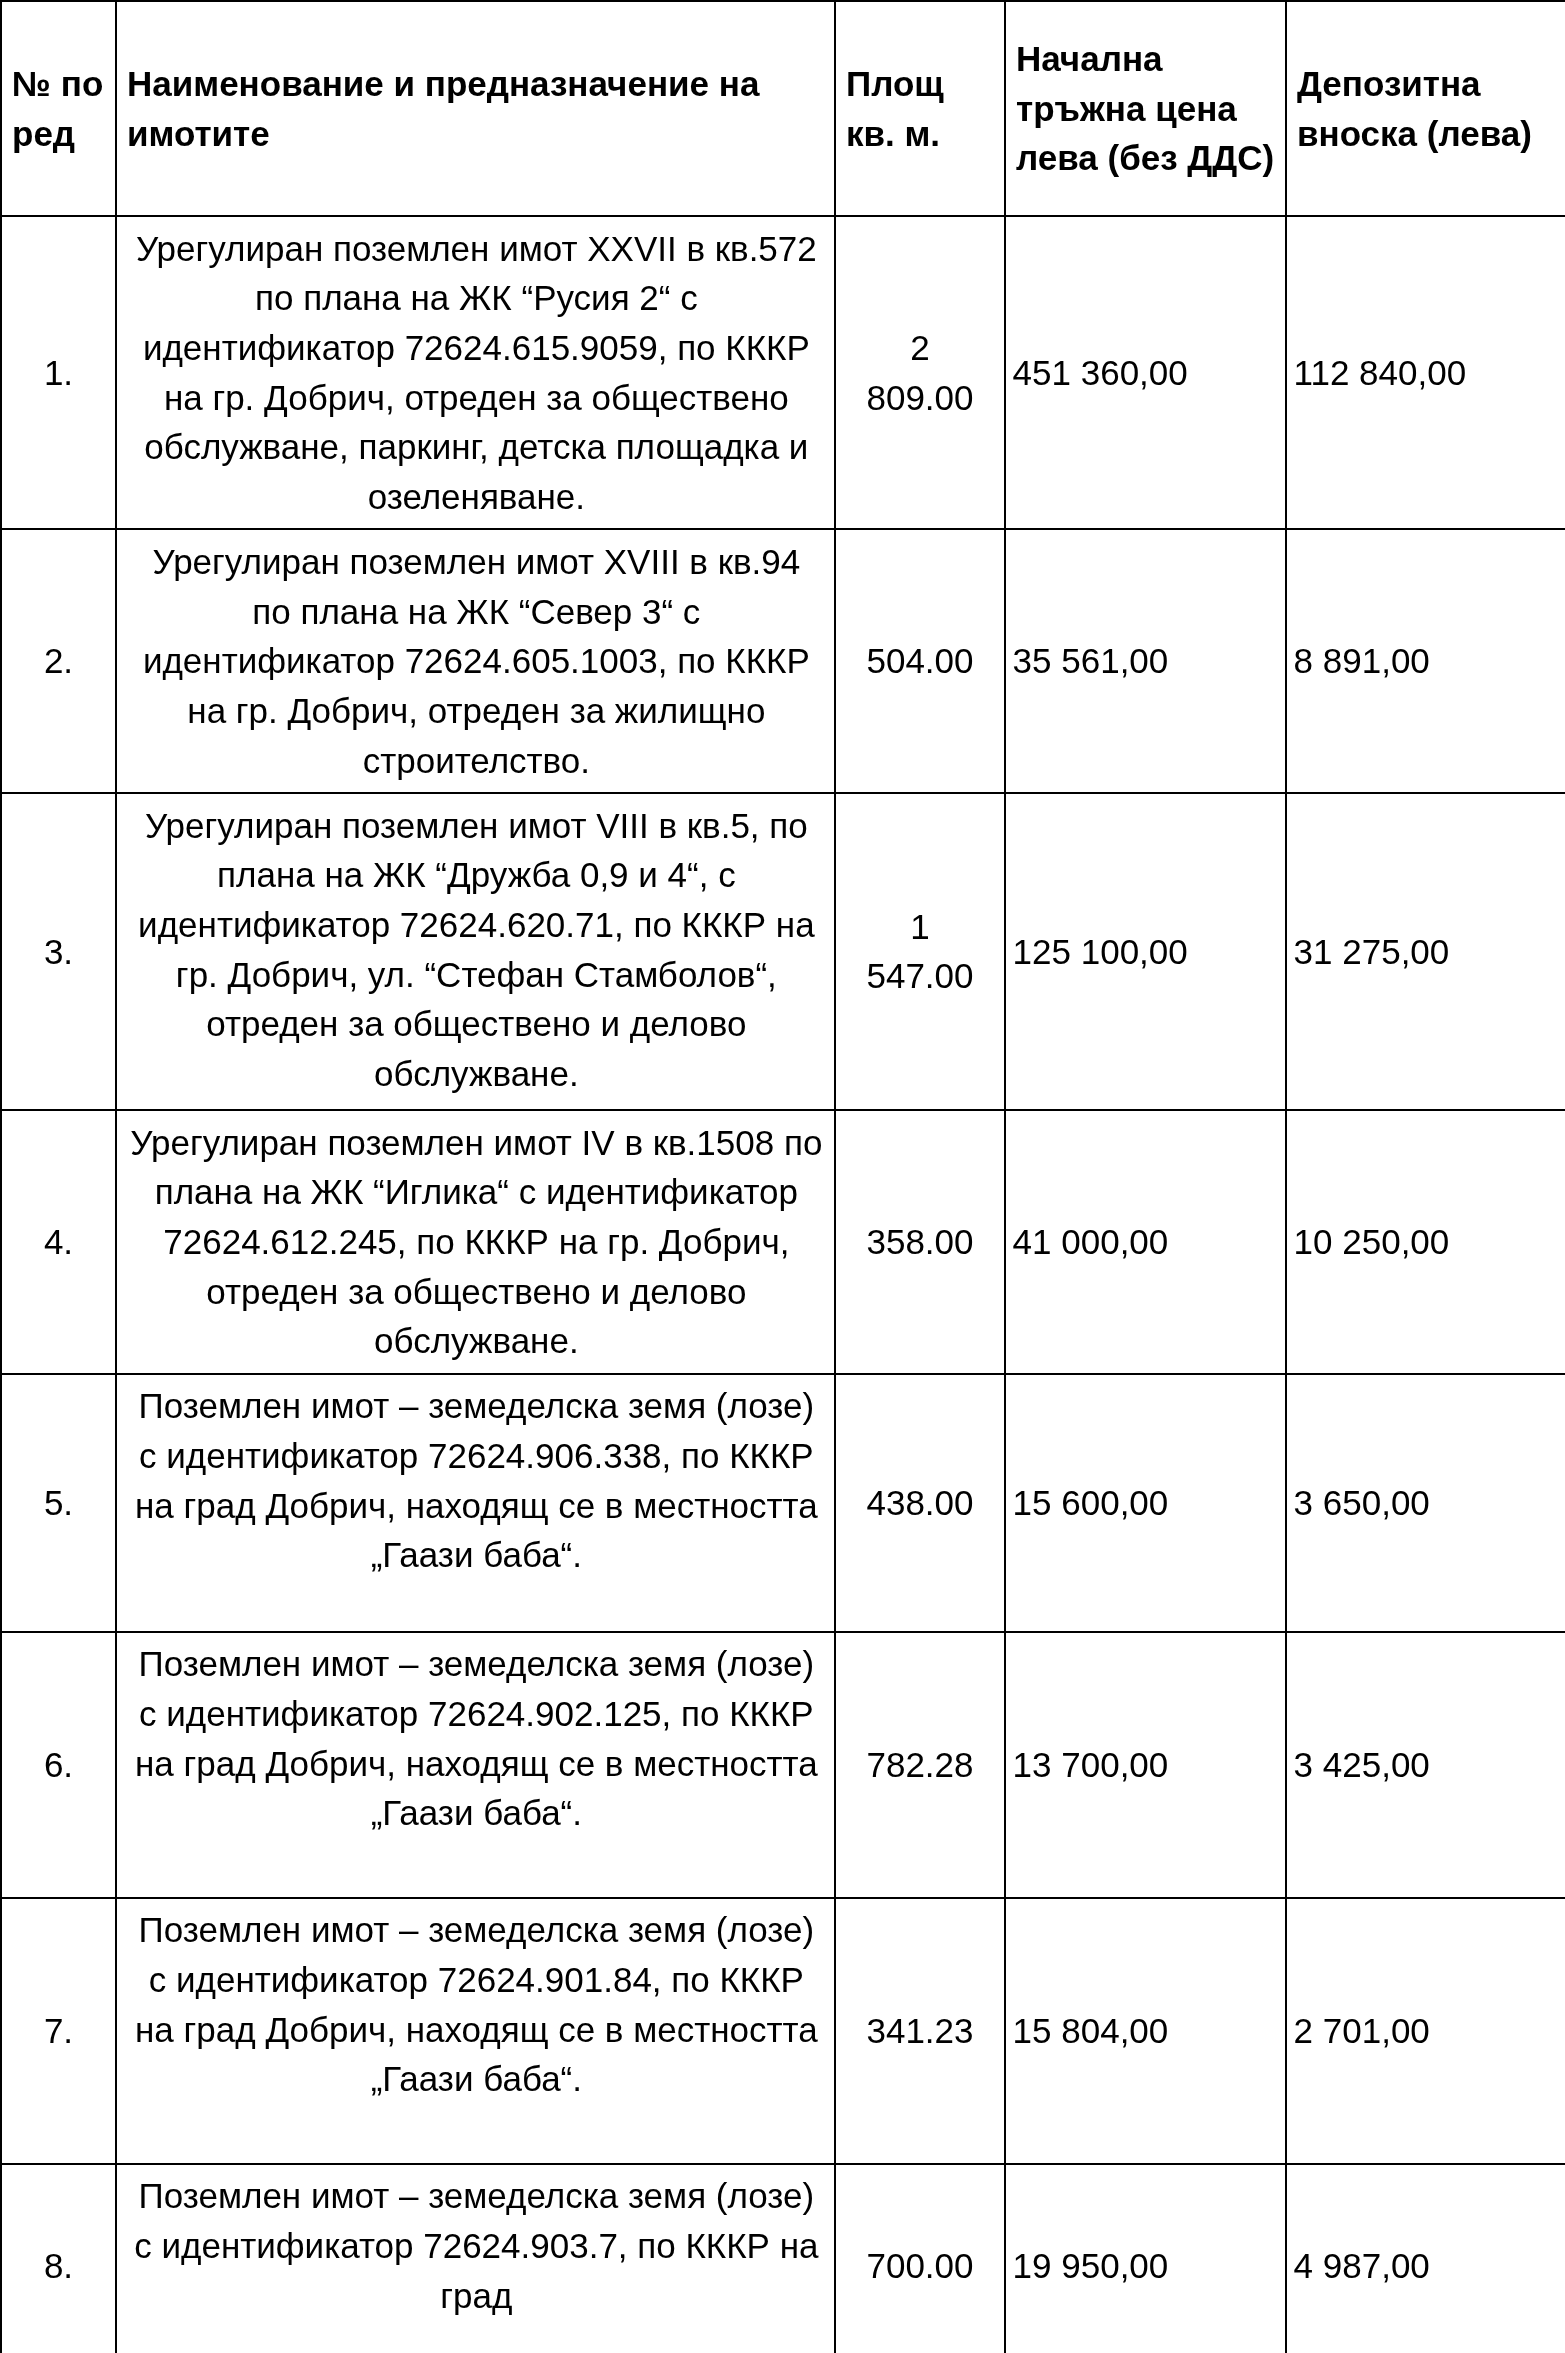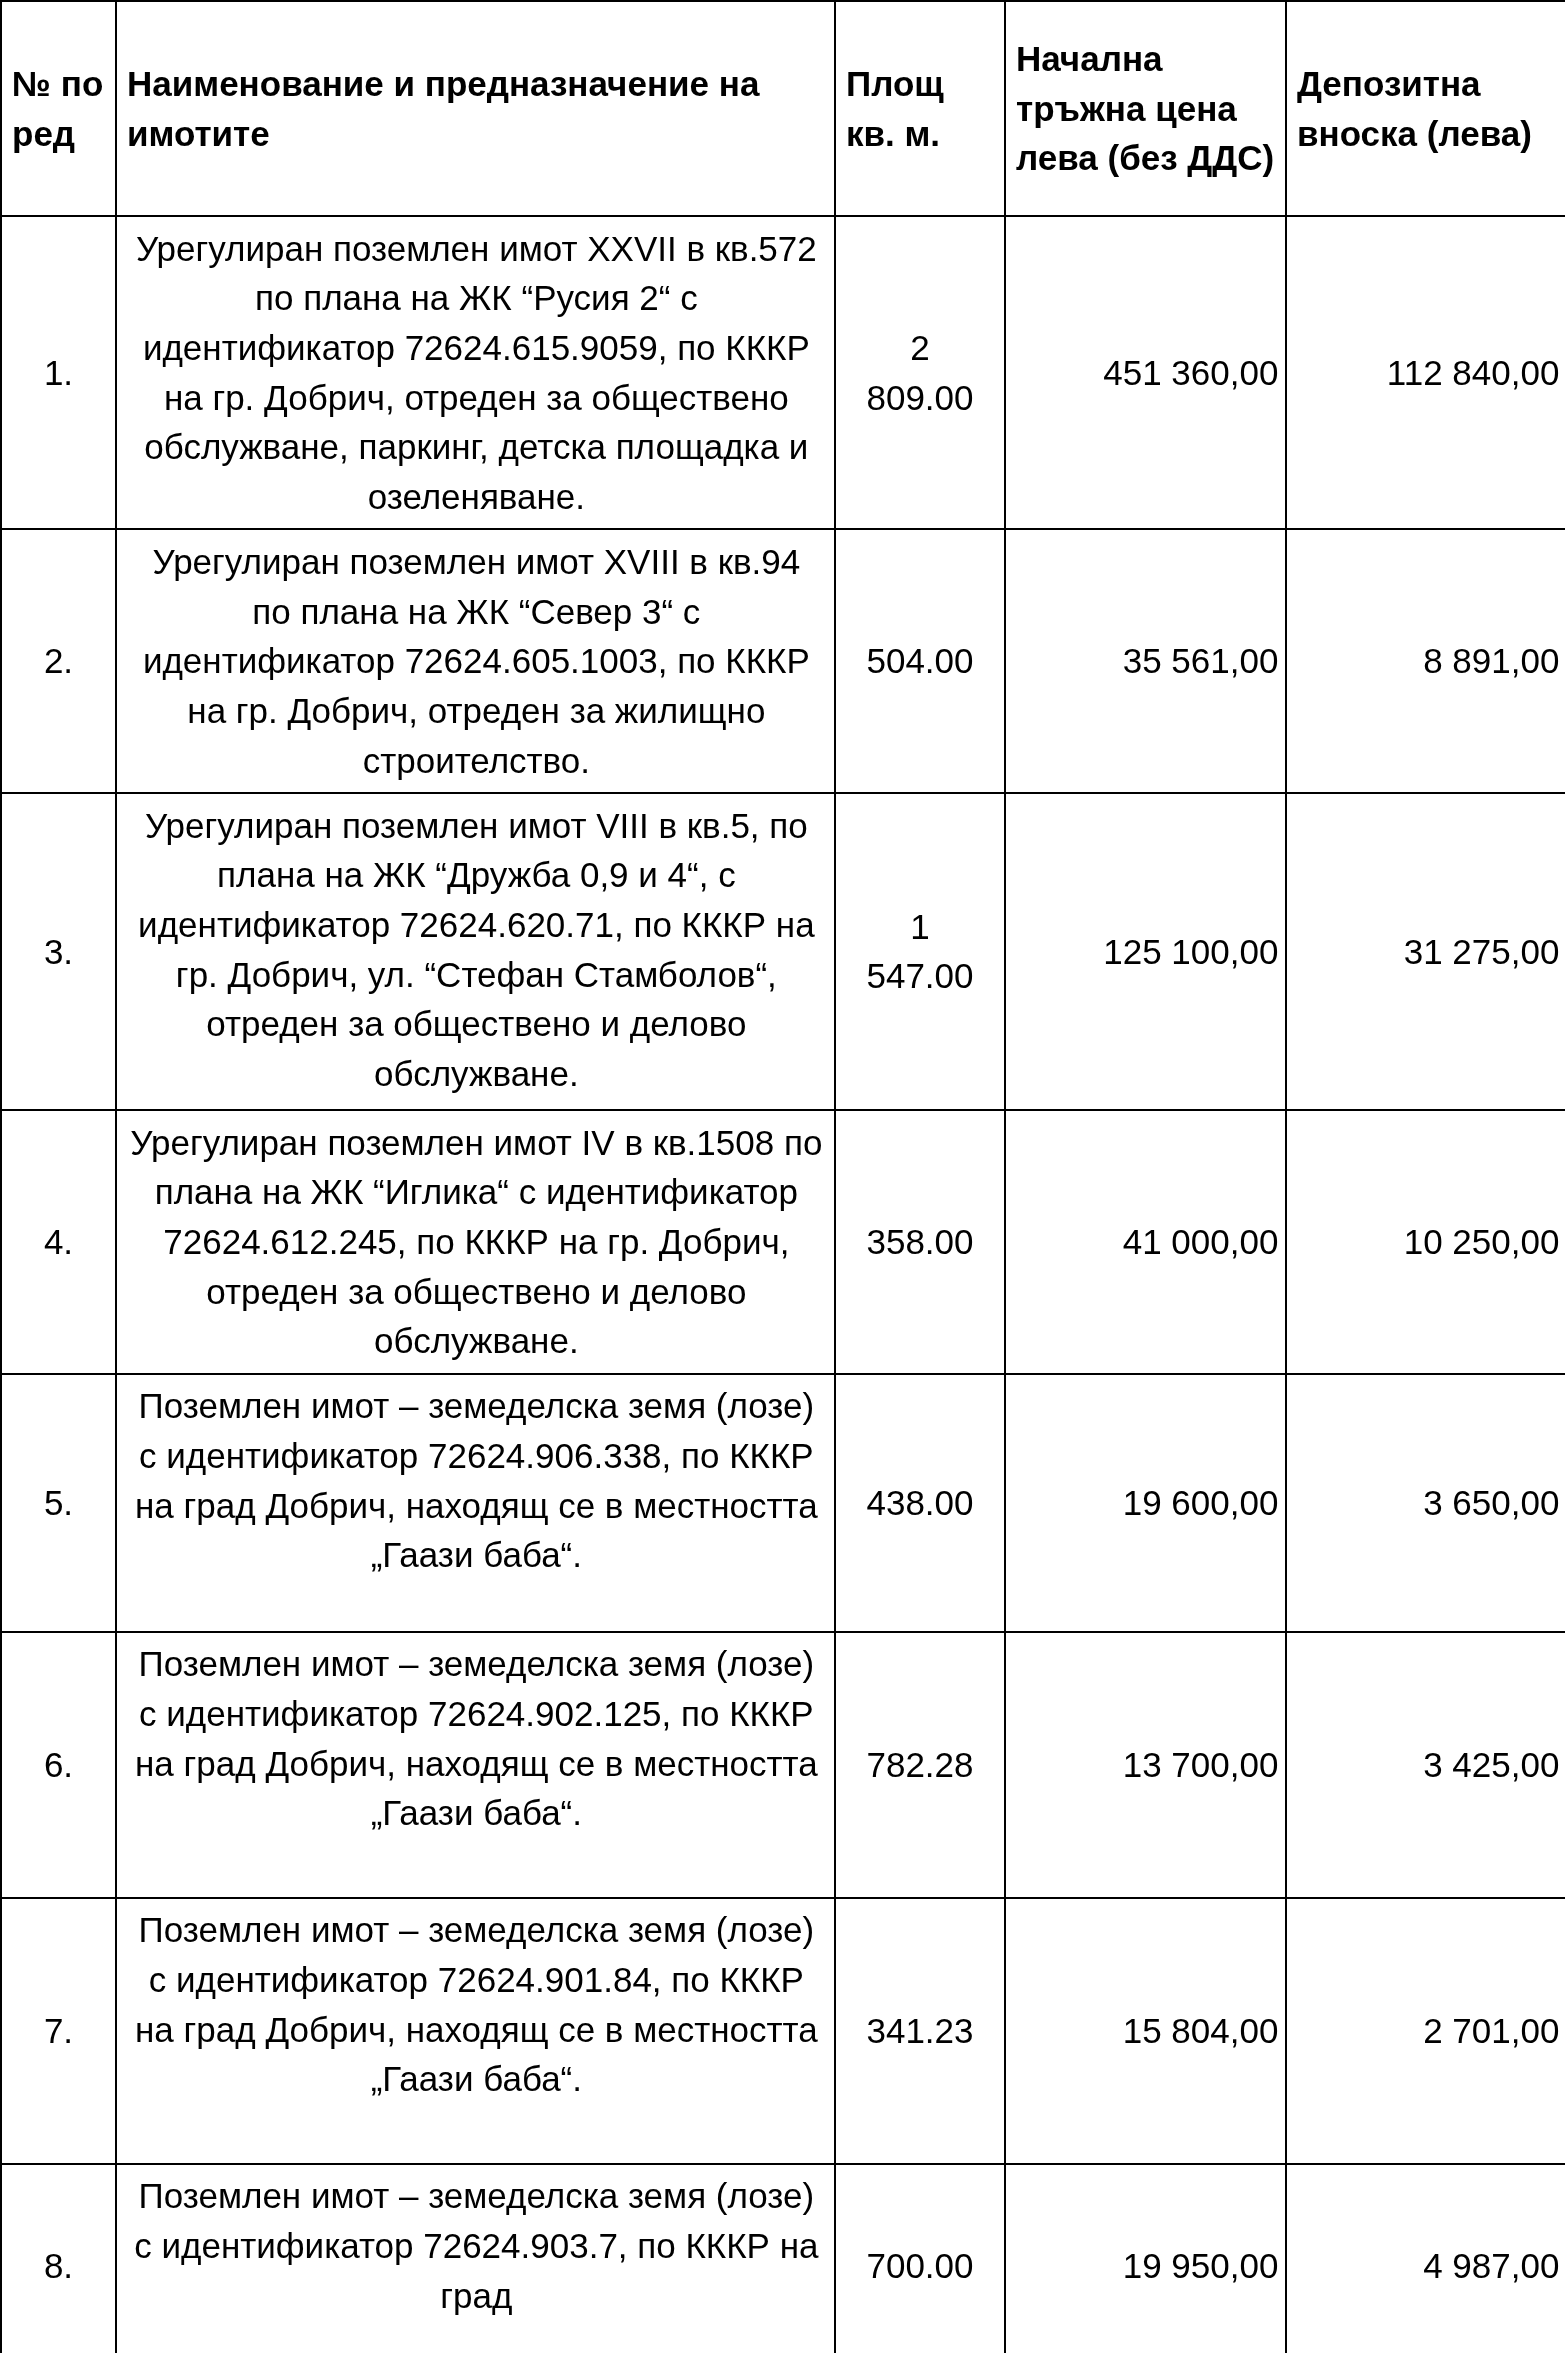--- a/index.html
+++ b/index.html
@@ -58,21 +58,21 @@
     padding: 6.6px 11.6px 6.6px 13.3px;
   }
   td.cell-area {
     text-align: center;
     vertical-align: middle;
     white-space: pre-line;
     padding: 5px 3.3px;
   }
   td.cell-price,
   td.cell-deposit {
-    text-align: right;
+    text-align: left;
     vertical-align: middle;
     padding: 5px 6.6px;
     margin-left: 44px;
   }
 </style>
 </head>
 <body>
 
 <table class="props">
   <colgroup>
@@ -119,21 +119,21 @@
     <td class="cell-no">4.</td>
     <td class="cell-name">Урегулиран поземлен имот IV в кв.1508 по плана на ЖК “Иглика“ с идентификатор 72624.612.245, по КККР на гр. Добрич, отреден за обществено и делово обслужване.</td>
     <td class="cell-area">358.00</td>
     <td class="cell-price">41 000,00</td>
     <td class="cell-deposit">10 250,00</td>
   </tr>
       <tr>
     <td class="cell-no">5.</td>
     <td class="cell-name">Поземлен имот – земеделска земя (лозе) с идентификатор 72624.906.338, по КККР на град Добрич, находящ се в местността „Гаази баба“.</td>
     <td class="cell-area">438.00</td>
-    <td class="cell-price">19 600,00</td>
+    <td class="cell-price">15 600,00</td>
     <td class="cell-deposit">3 650,00</td>
   </tr>
       <tr>
     <td class="cell-no">6.</td>
     <td class="cell-name">Поземлен имот – земеделска земя (лозе) с идентификатор 72624.902.125, по КККР на град Добрич, находящ се в местността „Гаази баба“.</td>
     <td class="cell-area">782.28</td>
     <td class="cell-price">13 700,00</td>
     <td class="cell-deposit">3 425,00</td>
   </tr>
       <tr>

